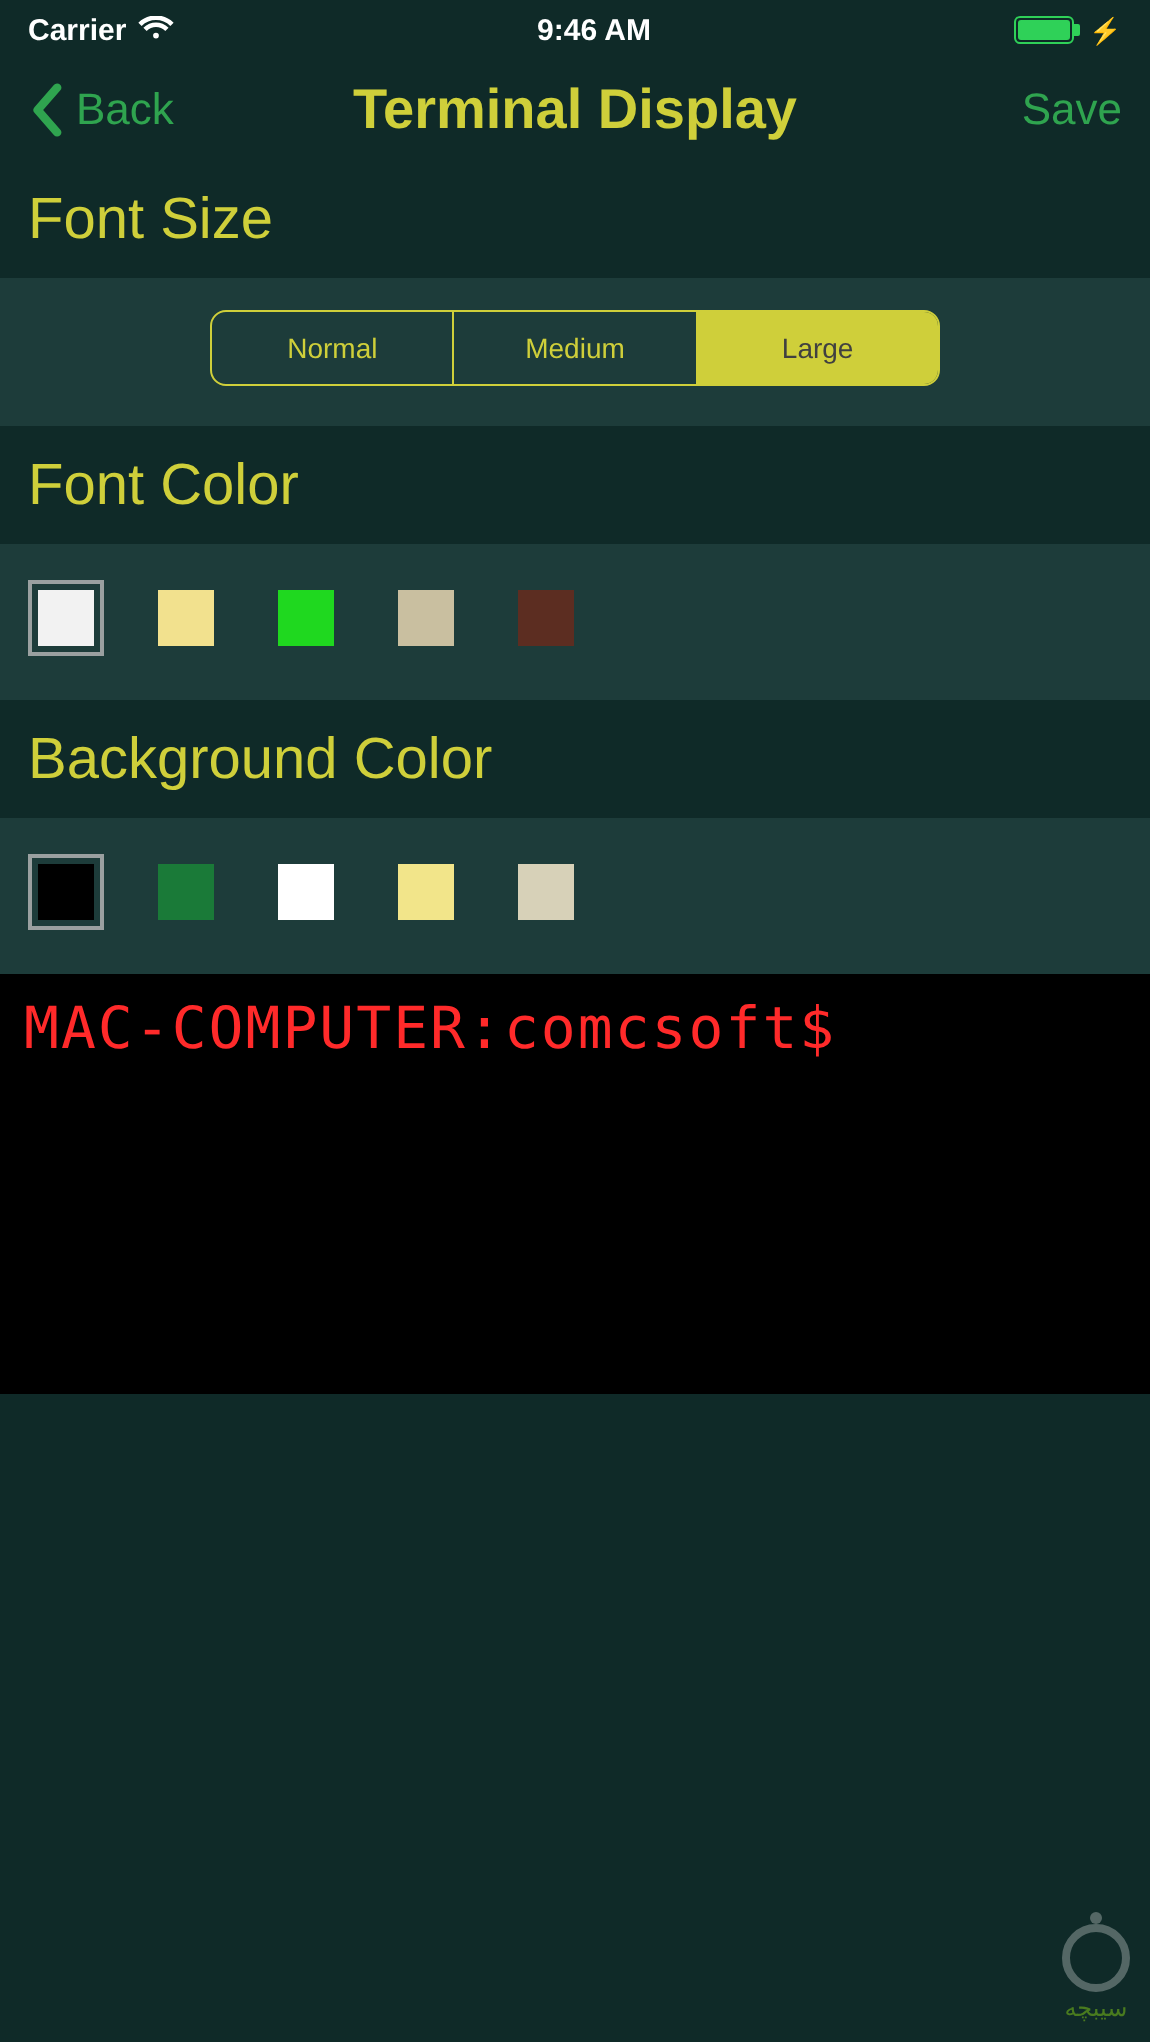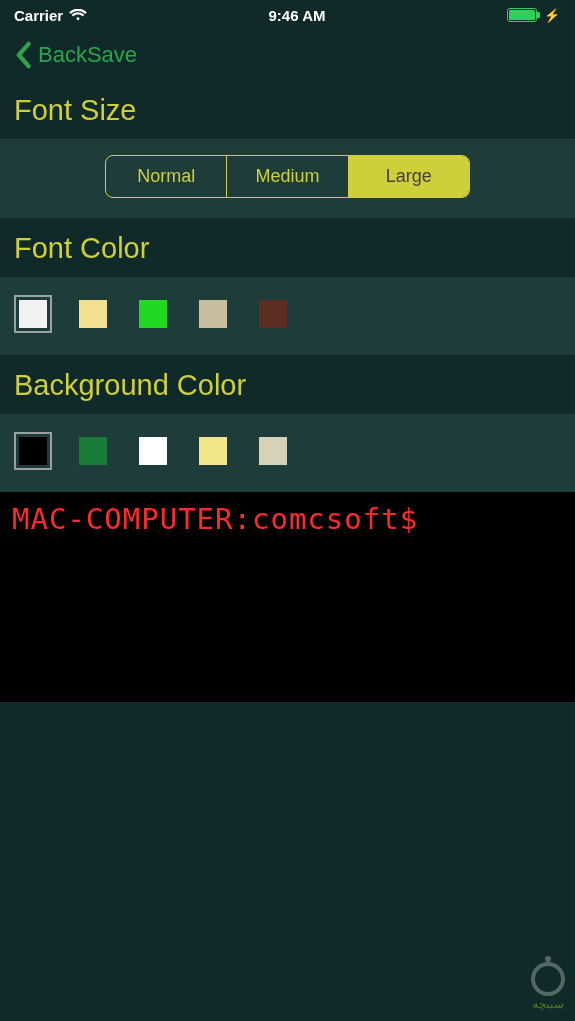--- a/index.html
+++ b/index.html
@@ -7,30 +7,30 @@
 
     .status-bar { height: 30px; display: flex; align-items: center; justify-content: space-between; padding: 0 14px; color: #ffffff; font-size: 15px; font-weight: 600; }
     .status-left { display: flex; align-items: center; gap: 6px; justify-content: flex-end; }
     .status-right { display: flex; align-items: center; gap: 6px; }
     .wifi-icon { width: 18px; height: 14px; display: inline-block; }
     .battery { width: 30px; height: 14px; border: 1.5px solid #2fd158; border-radius: 3px; position: relative; display: inline-block; }
     .battery::after { content: ''; position: absolute; right: -4px; top: 3px; width: 2.5px; height: 6px; background: #2fd158; border-radius: 0 1px 1px 0; }
     .battery-fill { position: absolute; left: 1px; top: 1px; bottom: 1px; right: 1px; background: #2fd158; border-radius: 1.5px; }
     .bolt { color: #fff; font-size: 13px; margin-left: 2px;}
 
-    .nav-bar { height: 50px; display: flex; align-items: center; padding: 0 14px; }
+    .nav-bar { height: 50px; display: flex; align-items: center; justify-content: space-between; padding: 0 14px; }
     .nav-back { display: flex; align-items: center; color: #2fa44f; font-size: 22px; cursor: pointer; }
     .nav-back svg { width: 18px; height: 28px; margin-right: 6px; }
     .nav-title { color: #cfcf3a; font-size: 28px; font-weight: 600; position: absolute; left: 0; right: 0; text-align: center; pointer-events: none;}
     .nav-save { color: #2fa44f; font-size: 22px; cursor: pointer; }
     .section-header { color: #cfcf3a; font-size: 29px; padding: 14px 14px 12px; background: #0f2a28;}
     .section-body { padding: 16px 14px 20px; background: #1d3c3a; }
 
     .segmented { display: flex; width: 365px; margin: 0 auto; border: 1.5px solid #cfcf3a; border-radius: 8px; overflow: hidden; background: transparent; }
-    .segmented-item { flex: 1; text-align: center; padding: 10px 0; color: #cfcf3a; font-size: 18px; cursor: pointer; border-right: 1px solid #cfcf3a;}
+    .segmented-item { flex: 1; text-align: center; padding: 10px 0; color: #cfcf3a; font-size: 14px; cursor: pointer; border-right: 1px solid #cfcf3a;}
     .segmented-item:last-child { border-right: none; }
     .segmented-item.selected { background: #cfcf3a; color: #404040; }
 
     .swatch-row { display: flex; gap: 22px; padding: 2px 0px; }
     .swatch-outer { width: 38px; height: 38px; padding: 3px; border: 2.5px solid transparent; cursor: pointer; }
     .swatch-outer.selected { border-color: #9aa0a0; }
     .swatch-inner { width: 100%; height: 100%; }
 
     .terminal-preview { background: #000000; color: #ff2a2a; font-family: ui-monospace, Menlo, Consolas, monospace; font-size: 29px; padding: 10px 12px; min-height: 210px; letter-spacing: 1px; }
 
@@ -59,20 +59,21 @@
   </div>
 </div>
 
 <div class="nav-bar" style="position:relative;">
   <div class="nav-back">
     <svg viewBox="0 0 12 20">
         <path fill="none" stroke="#2fa44f" stroke-width="3" stroke-linecap="round" stroke-linejoin="round" d="M10 2 L3 10 L10 18"></path>
       </svg>
     <span>Back</span>
   </div>
+  <div class="nav-title">Terminal Display</div>
   <div class="nav-save">Save</div>
 </div>
 
 <div class="section-header">Font Size</div>
 <div class="section-body">
   <div class="segmented" id="seg-font-size">
       <div class="segmented-item">Normal</div>
       <div class="segmented-item">Medium</div>
       <div class="segmented-item selected">Large</div>
     </div>

